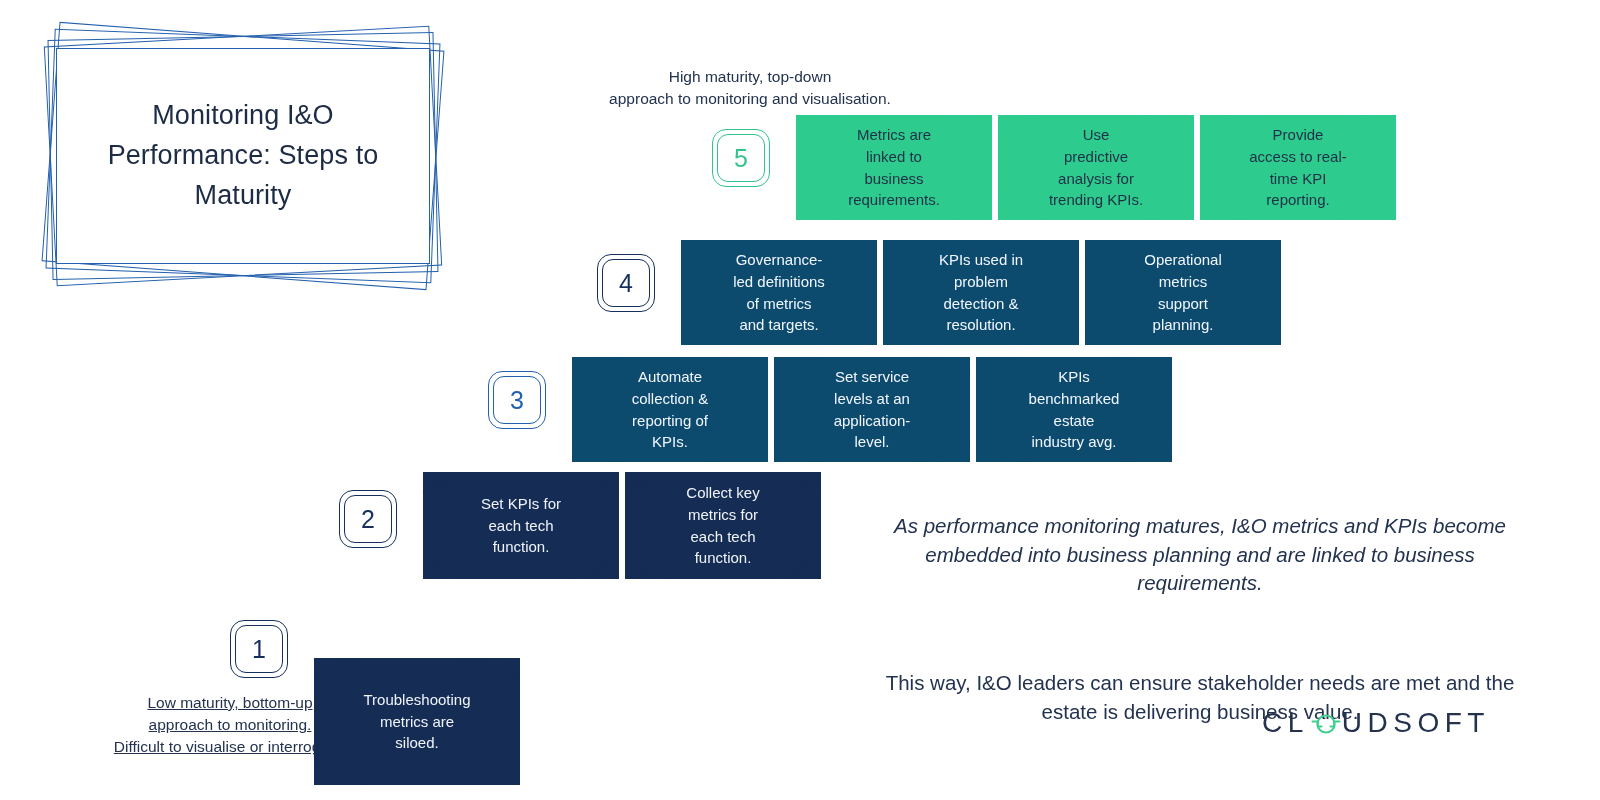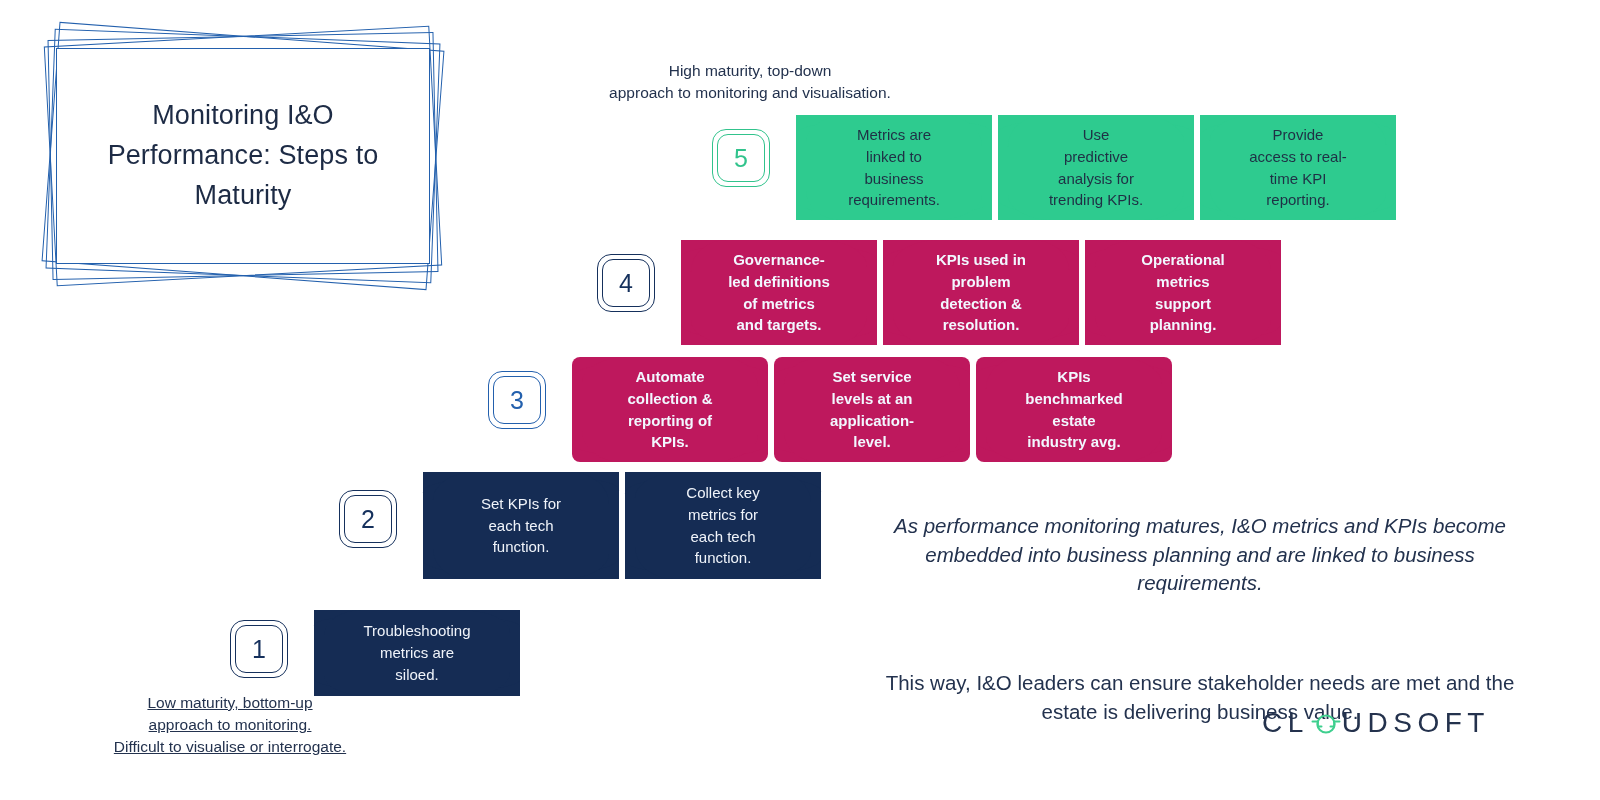--- a/index.html
+++ b/index.html
@@ -62,21 +62,21 @@
 
   
   .caption {
     position: absolute;
     font-size: 15.5px;
     line-height: 1.42;
     color: #23324e;
     text-align: center;
     white-space: pre-line;
   }
-  #caption-top   { left: 540px; top: 60px;  width: 420px; }
+  #caption-top   { left: 540px; top: 66px;  width: 420px; }
   #caption-bottom{ left: 40px;  top: 692px; width: 380px; text-decoration: underline; }
 
   
   .body-copy {
     position: absolute;
     font-size: 20.5px;
     line-height: 1.40;
     color: #23324e;
     text-align: center;
     white-space: pre-line;
@@ -165,28 +165,28 @@
   .blob::before {
     left: 0; right: 0; top: 6px; bottom: 6px;
     border-radius: 30% 28% 32% 26% / 14% 16% 13% 15%;
   }
   .blob::after {
     left: 10px; right: 10px; top: 0; bottom: 0;
     border-radius: 22% 26% 20% 28% / 28% 24% 30% 26%;
   }
 
   .blob.green { background: #2ecb8f; color: #1f3045; }
-  .blob.blue  { background: #be185d; color: #f2f7ff; font-weight: bold; }
+  .blob.blue  { background: #0c4a6e; color: #f2f7ff; }
   .blob.navy  { background: #152c54; color: #f0f4fa; }
 
   .blob.v5 { width: 196px; height: 105px; }
   .blob.v4 { width: 196px; height: 105px; }
-  .blob.v3 { width: 196px; height: 105px; border-radius: 8px; }
+  .blob.v3 { width: 196px; height: 105px; }
   .blob.v2 { width: 196px; height: 107px; }
-  .blob.v1 { width: 206px; height: 86px; }
+  .blob.v1 { width: 206px; height: 127px; margin-top: 48px; }
 
   
   .blob.s1::before { border-radius: 32% 26% 30% 28% / 15% 13% 16% 14%; }
   .blob.s1::after  { border-radius: 24% 22% 26% 20% / 26% 30% 24% 28%; }
   .blob.s2::before { border-radius: 26% 32% 27% 31% / 13% 15% 14% 16%; }
   .blob.s2::after  { border-radius: 20% 27% 23% 25% / 30% 26% 28% 24%; }
   .blob.s3::before { border-radius: 30% 29% 26% 33% / 16% 14% 15% 13%; }
   .blob.s3::after  { border-radius: 26% 21% 28% 22% / 24% 28% 26% 30%; }
 
   

